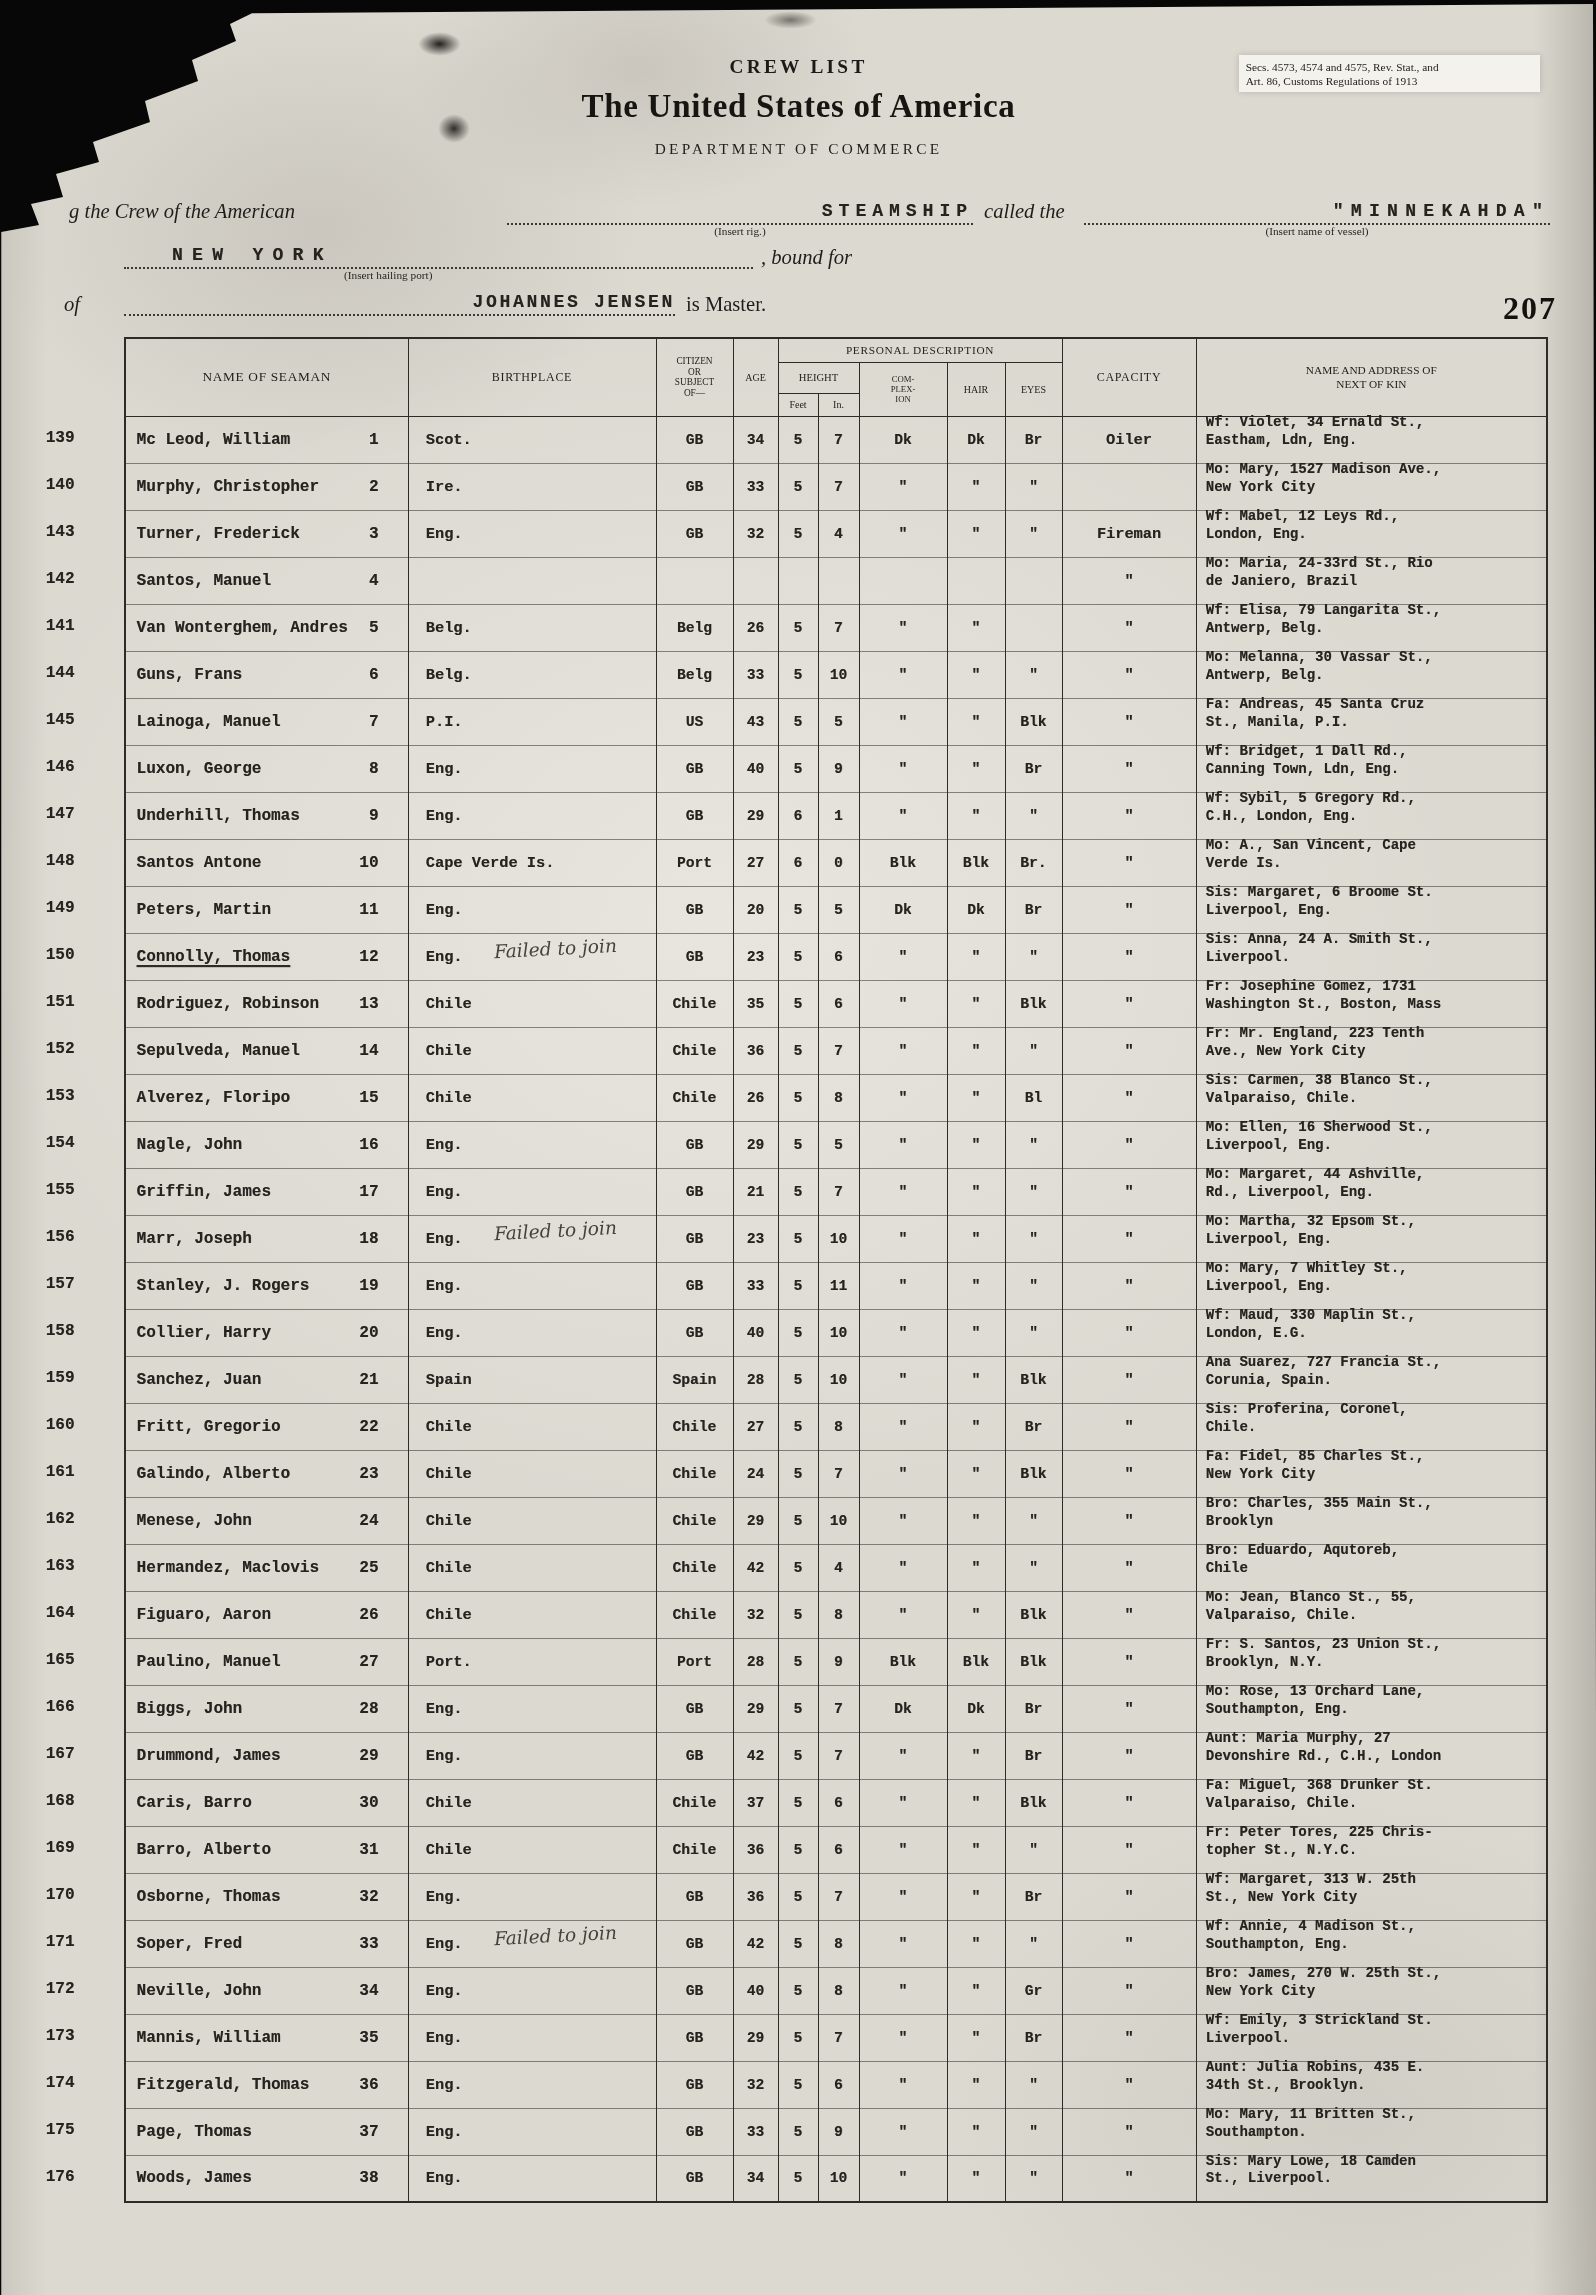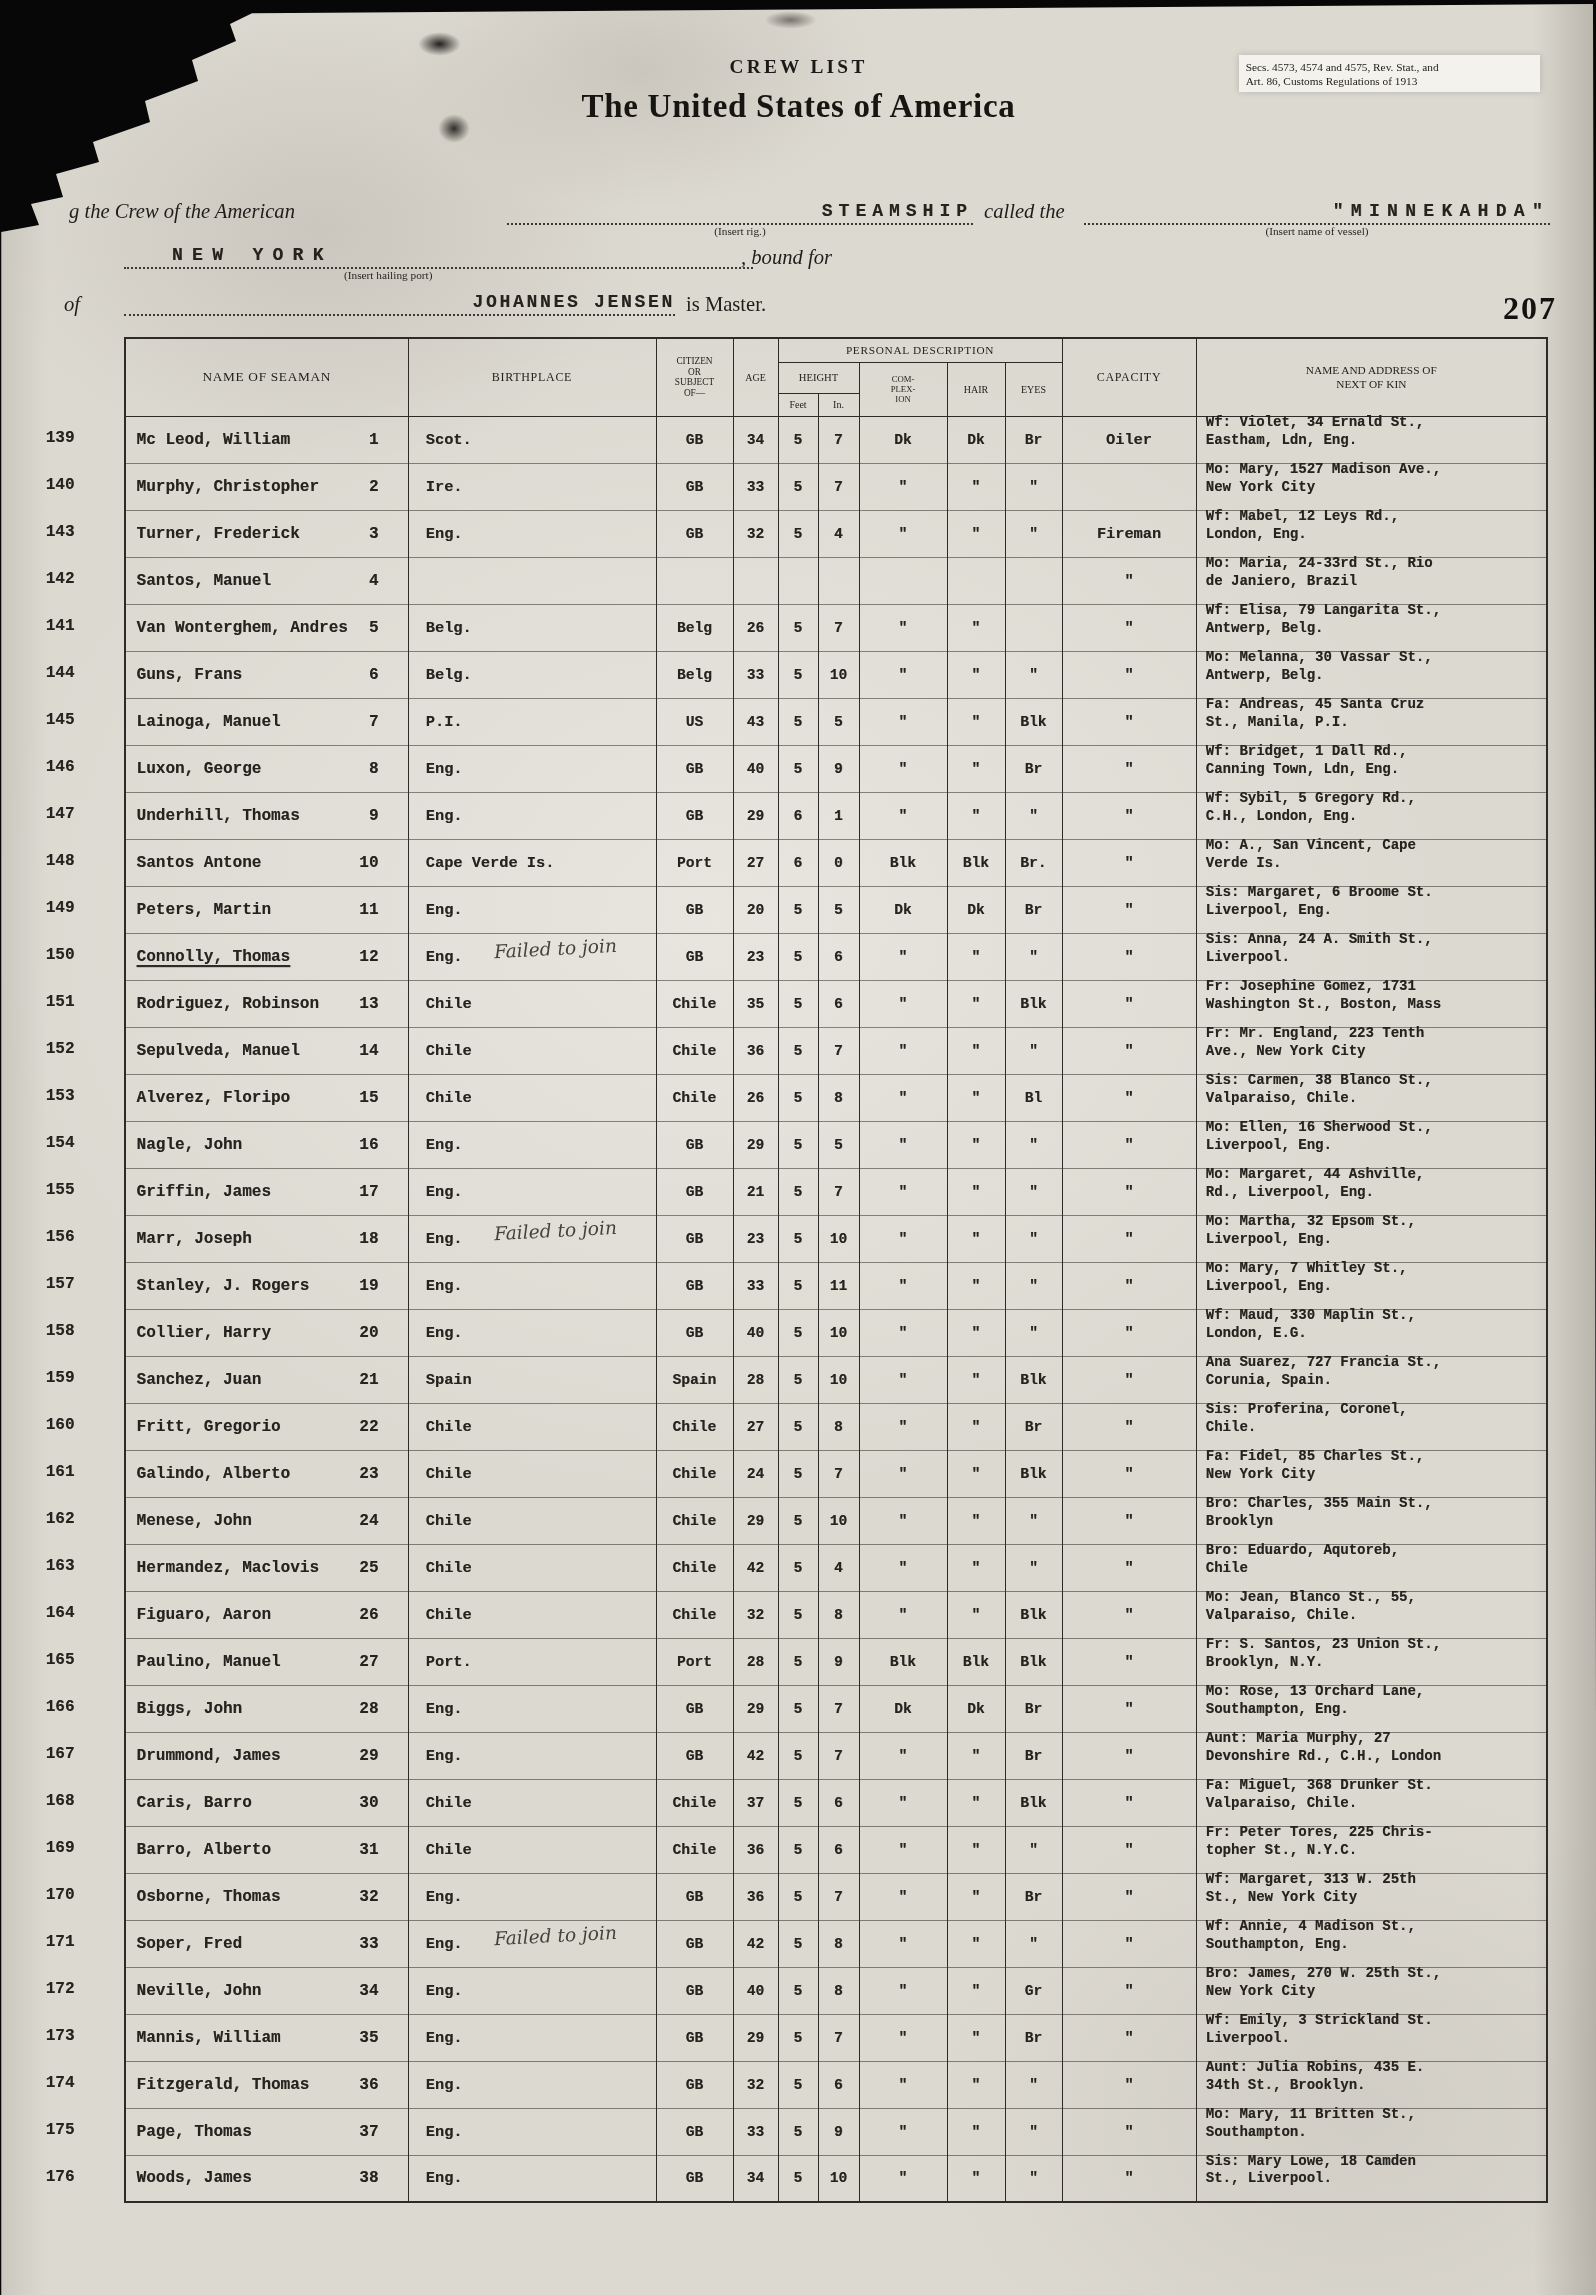--- a/index.html
+++ b/index.html
@@ -91,37 +91,38 @@
   <div class="smudge s2"></div>
   <div class="smudge s3"></div>
 
   <div class="regs serif">
     <div>Secs. 4573, 4574 and 4575, Rev. Stat., and</div>
     <div>Art. 86, Customs Regulations of 1913</div>
   </div>
 
   <div class="crewlist serif">CREW LIST</div>
   <div class="country serif">The United States of America</div>
+  <div class="dept serif">DEPARTMENT OF COMMERCE</div>
 
   <span class="frag serif" style="left:69px;top:200px">g the Crew of the American</span>
   <span class="blank b-rig">
     <span class="entry tw">STEAMSHIP</span>
     <span class="caption serif">(Insert rig.)</span>
   </span>
   <span class="frag serif" style="left:984px;top:200px">called the</span>
   <span class="blank b-vessel">
     <span class="entry tw">"MINNEKAHDA"</span>
     <span class="caption serif">(Insert name of vessel)</span>
   </span>
 
   <span class="blank b-port">
     <span class="entry tw">NEW YORK</span>
     <span class="caption serif">(Insert hailing port)</span>
   </span>
-  <span class="frag serif" style="left:741px;top:246px">, bound for</span>
+  <span class="frag serif" style="left:761px;top:246px">, bound for</span>
 
   <span class="frag serif" style="left:64px;top:293px">of</span>
   <span class="blank b-master">
     <span class="entry tw">JOHANNES JENSEN</span>
   </span>
   <span class="roman serif" style="left:686px;top:293px">is Master.</span>
 
   <div class="pagenum serif">207</div>
 
   <div class="rownums tw" id="rownums">

